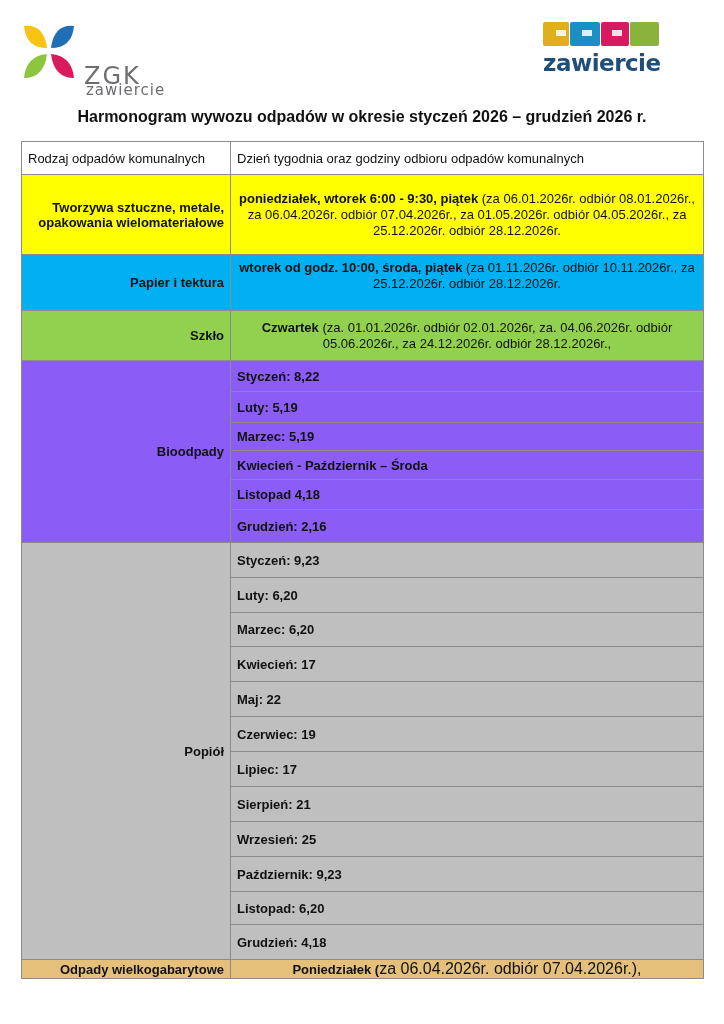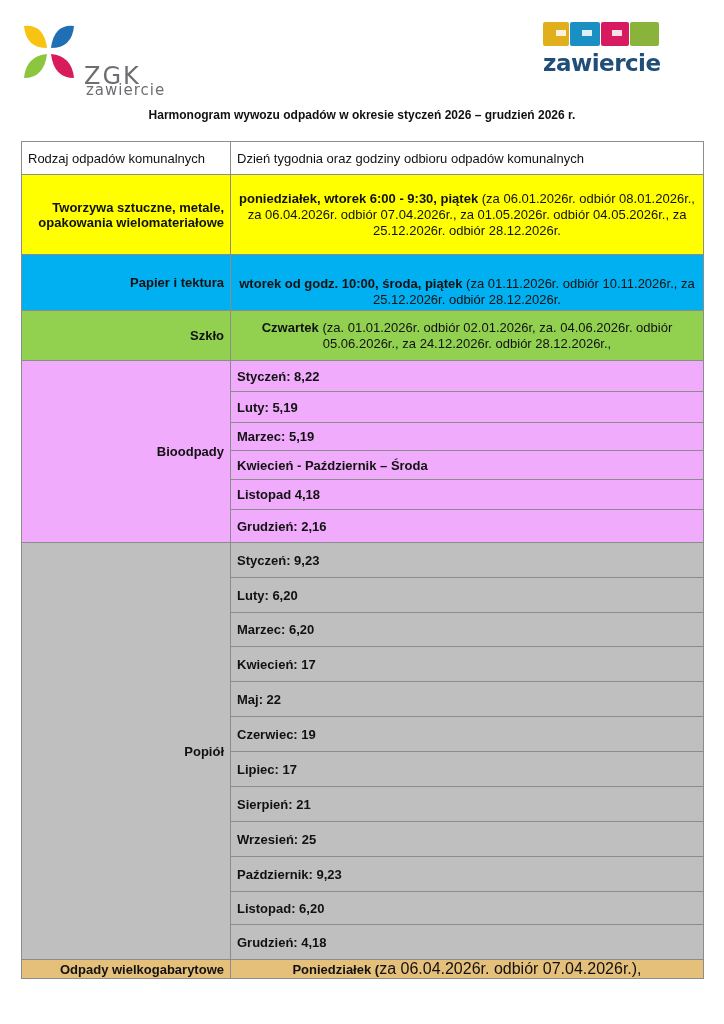--- a/index.html
+++ b/index.html
@@ -8,30 +8,30 @@
   .logo-left { position:absolute; left:22px; top:24px; width:150px; height:56px; }
   .logo-left svg { position:absolute; left:0; top:0; }
   .zgk-text { position:absolute; left:62px; top:28px; font-size:24px; color:#6d6e71;
               letter-spacing:2px; font-family:"DejaVu Sans", sans-serif; line-height:36px;margin-top:6px; }
   .zgk-sub { position:absolute; left:64px; top:58px; font-size:15px; color:#6d6e71;
              letter-spacing:1px; font-family:"DejaVu Sans", sans-serif; line-height:16px; }
   .logo-right { position:absolute; left:542px; top:20px; width:120px; height:60px; }
   .logo-right .zaw { position:absolute; left:1px; top:30px; font-family:"DejaVu Sans", sans-serif;
                      font-weight:bold; font-size:23px; color:#1f4e79; letter-spacing:-0.5px; line-height:26px; }
   .title { position:absolute; left:0; width:724px; top:108px; text-align:center;
-           font-weight:bold; font-size:12px; }
+           font-weight:bold; font-size:16px; }
   table.sched { position:absolute; left:21px; top:141px; width:683px; border-collapse:collapse;
                 font-size:13px; }
   table.sched td { border:1px solid #8c8c8c; padding:0 6px; vertical-align:middle; }
   td.cat { width:196px; text-align:right; font-weight:bold; }
   td.hdr { font-weight:normal; text-align:left; background:#fff; }
   .yellow td { background:#ffff00; }
   .blue td { background:#00b0f0; }
   .green td { background:#92d050; }
-  .orange td { background:#f0abfc; }
+  .orange td { background:#8b5cf6; }
   .gray td { background:#bfbfbf; }
   .tan td { background:#e5c07a; }
   .desc { line-height:16px;text-align:center; }
   .desc b { font-weight:bold; }
   .m { font-weight:bold; }
 </style>
 </head>
 <body>
 
 <div class="logo-left">
@@ -65,21 +65,21 @@
       <tr style="height:33px">
     <td class="cat hdr">Rodzaj odpadów komunalnych</td>
     <td class="hdr">Dzień tygodnia oraz godziny odbioru odpadów komunalnych</td>
   </tr>
   <tr class="yellow" style="height:80px">
     <td class="cat">Tworzywa sztuczne, metale, opakowania wielomateriałowe</td>
     <td class="desc"><b>poniedziałek, wtorek 6:00 - 9:30, piątek</b><span> (za 06.01.2026r. odbiór 08.01.2026r., za 06.04.2026r. odbiór 07.04.2026r., za 01.05.2026r. odbiór 04.05.2026r., za 25.12.2026r. odbiór 28.12.2026r.</span></td>
   </tr>
   <tr class="blue" style="height:56px">
     <td class="cat">Papier i tektura</td>
-    <td class="desc" style="vertical-align:top;padding-top:21px"><b>wtorek od godz. 10:00, środa, piątek</b><span> (za 01.11.2026r. odbiór 10.11.2026r., za 25.12.2026r. odbiór 28.12.2026r.</span></td>
+    <td class="desc" style="vertical-align:top;padding-top:5px"><b>wtorek od godz. 10:00, środa, piątek</b><span> (za 01.11.2026r. odbiór 10.11.2026r., za 25.12.2026r. odbiór 28.12.2026r.</span></td>
   </tr>
   <tr class="green" style="height:50px">
     <td class="cat">Szkło</td>
     <td class="desc"><b>Czwartek</b><span> (za. 01.01.2026r. odbiór 02.01.2026r, za. 04.06.2026r. odbiór 05.06.2026r., za 24.12.2026r. odbiór 28.12.2026r.,</span></td>
   </tr>
   <tr class="orange" style="height:31px">
     <td class="cat" rowspan="6">Bioodpady</td>
     <td class="m">Styczeń:   8,22</td>
   </tr>
   <tr class="orange" style="height:31px">

